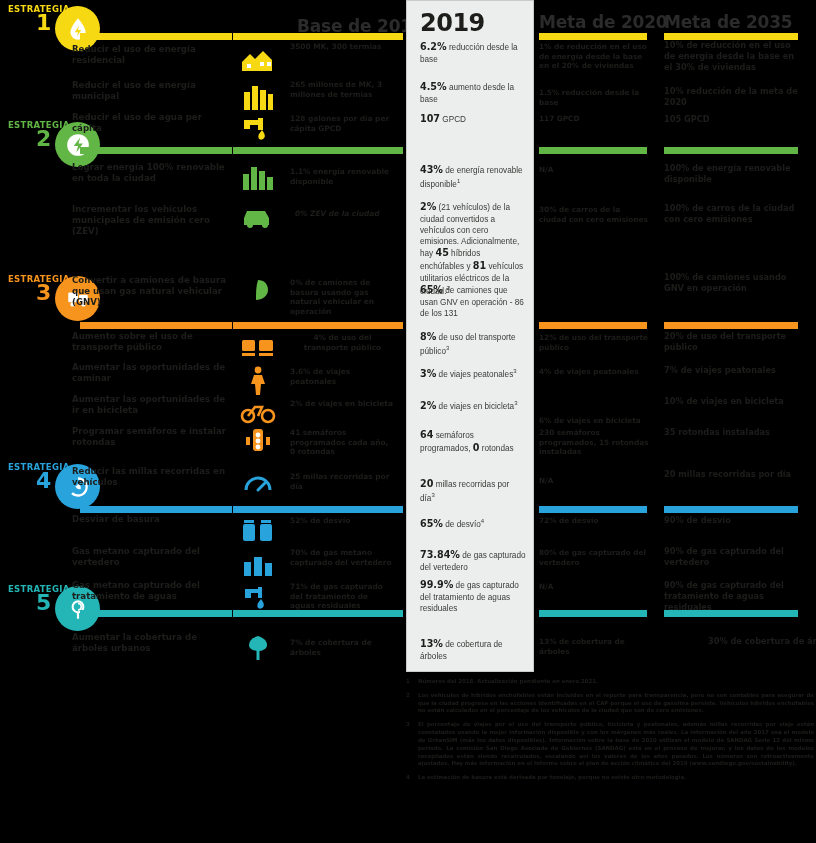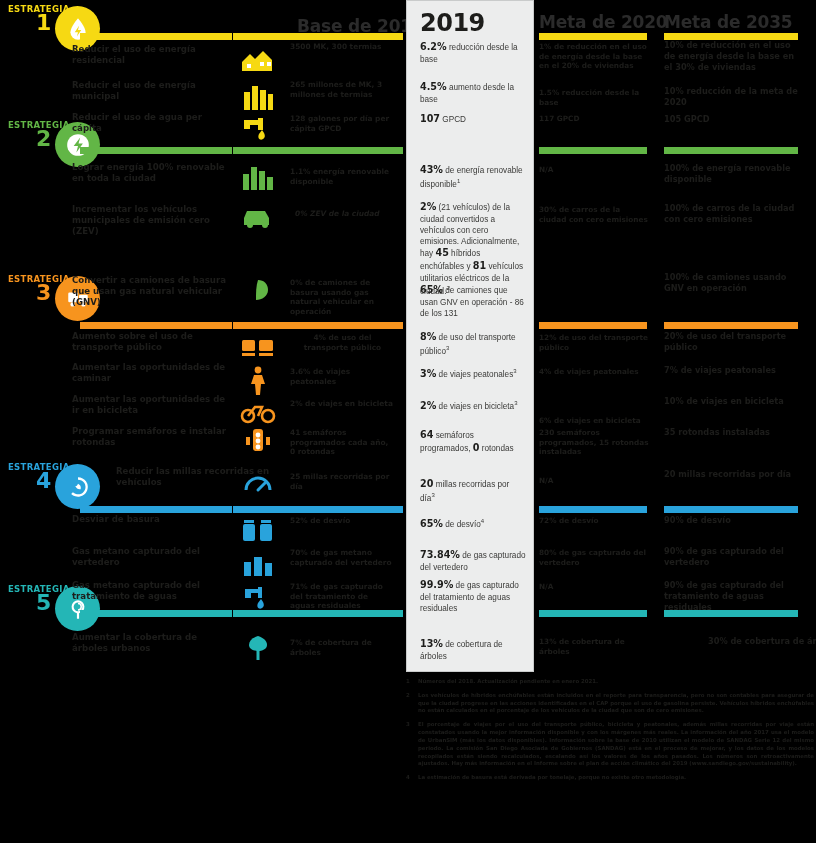--- a/index.html
+++ b/index.html
@@ -195,21 +195,21 @@
   <div class="goal" style="left:72px; top:44px;">Reducir el uso de energía residencial</div>
   <div class="goal" style="left:72px; top:80px;">Reducir el uso de energía municipal</div>
   <div class="goal" style="left:72px; top:112px;">Reducir el uso de agua per cápita</div>
   <div class="goal" style="left:72px; top:162px;">Lograr energía 100% renovable en toda la ciudad</div>
   <div class="goal" style="left:72px; top:204px;">Incrementar los vehículos municipales de emisión cero (ZEV)</div>
   <div class="goal" style="left:72px; top:275px;">Convertir a camiones de basura que usan gas natural vehicular (GNV)</div>
   <div class="goal" style="left:72px; top:331px;">Aumento sobre el uso de transporte público</div>
   <div class="goal" style="left:72px; top:362px;">Aumentar las oportunidades de caminar</div>
   <div class="goal" style="left:72px; top:394px;">Aumentar las oportunidades de ir en bicicleta</div>
   <div class="goal" style="left:72px; top:426px;">Programar semáforos e instalar rotondas</div>
-  <div class="goal" style="left:72px; top:466px;margin-left:44px;">Reducir las millas recorridas en vehículos</div>
+  <div class="goal" style="left:72px; top:466px;">Reducir las millas recorridas en vehículos</div>
   <div class="goal" style="left:72px; top:514px;">Desviar de basura</div>
   <div class="goal" style="left:72px; top:546px;">Gas metano capturado del vertedero</div>
   <div class="goal" style="left:72px; top:580px;">Gas metano capturado del tratamiento de aguas</div>
   <div class="goal" style="left:72px; top:632px;">Aumentar la cobertura de árboles urbanos</div>
 
   <div class="base-icon" style="left:238px; top:40px;">
     <svg viewBox="0 0 40 34">
         <path d="M4 22l8-8 8 8v9H4z" fill="#f6d913"></path>
         <path d="M16 20l9-9 9 9v11h-18z" fill="#f6d913"></path>
         <rect x="9" y="24" width="4" height="4" fill="#fff"></rect>

